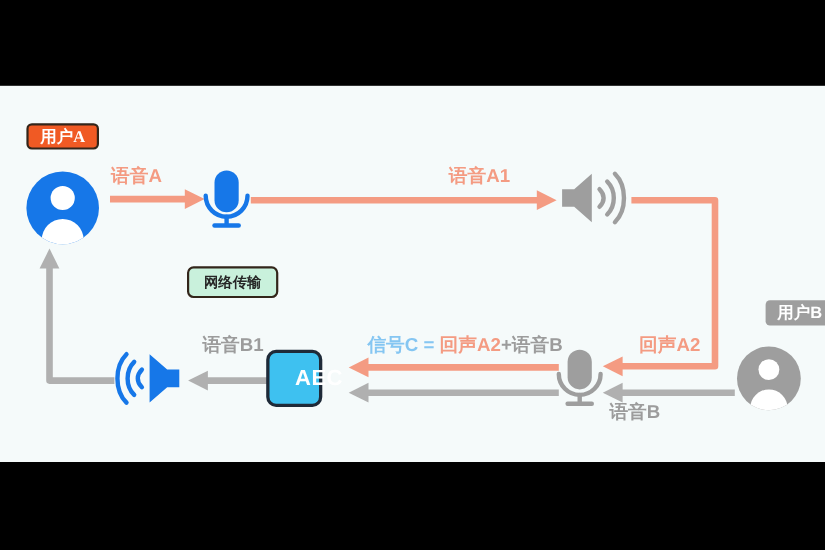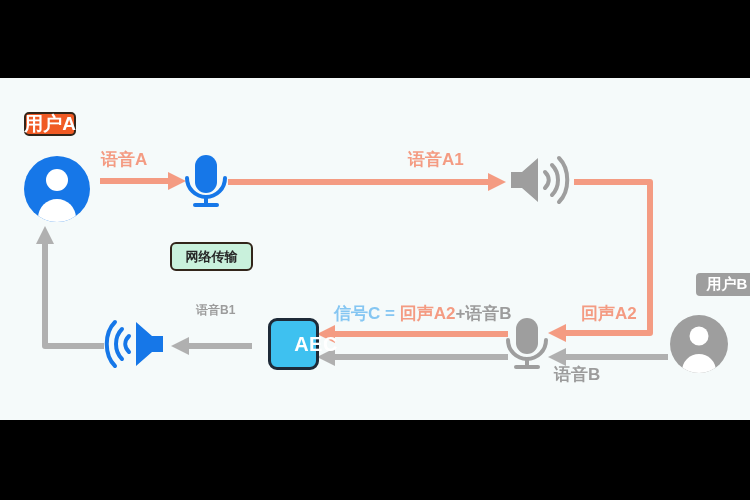--- a/index.html
+++ b/index.html
@@ -25,52 +25,52 @@
   .stroke-blue4  { stroke:var(--blue); stroke-width:4; fill:none; stroke-linecap:round; }
   .stroke-gray4  { stroke:var(--gray-icon); stroke-width:4; fill:none; stroke-linecap:round; }
 
   
   .chip {
     position:absolute; box-sizing:border-box;
     display:flex; align-items:center; justify-content:center;
     font-weight:bold; white-space:nowrap;
   }
   .chip-user-a {
-    left:24px; top:112px; width:52px; height:24px;
-    background:var(--orange); color:#fff; font-size:19px;
-    border:2px solid var(--border-dark); border-radius:5px;
+    left:24px; top:112px; width:66px; height:24px;
+    background:var(--orange); color:#fff; font-size:15px;
+    border:2px solid var(--border-dark); border-radius:5px;font-family:Liberation Serif, serif;
   }
   .chip-user-b {
     left:696px; top:273px; width:62px; height:23px;
     background:var(--gray-icon); color:#fff; font-size:15px;
     border-radius:4px;
   }
   .chip-network {
     left:170px; top:242px; width:83px; height:29px;
     background:var(--mint); color:#262626; font-size:13px;
     border:2px solid var(--border-dark); border-radius:6px;
   }
   .aec-box {
-    position:absolute; left:268px; top:318px; width:44px; height:52px;
+    position:absolute; left:242px; top:318px; width:44px; height:52px;
     box-sizing:border-box; background:var(--cyan);
     border:3px solid var(--aec-border); border-radius:9px;
     display:flex; align-items:center; justify-content:center;
     color:#fff; font-size:20px; font-weight:600; letter-spacing:0.5px;padding-left:45px;
   }
 
   
   .flow-label { position:absolute; font-weight:bold; font-size:17px; white-space:nowrap; }
   .c-salmon    { color:var(--salmon); }
   .c-graytxt   { color:var(--gray-text); }
   .c-lightblue { color:var(--light-blue); }
   .lbl-voice-a  { left:101px; top:148px; }
   .lbl-voice-a1 { left:408px; top:148px; }
   .lbl-echo-a2  { left:581px; top:302px; }
   .lbl-voice-b  { left:554px; top:363px; }
-  .lbl-voice-b1 { left:196px; top:302px; font-size:12px; }
+  .lbl-voice-b1 { left:184px; top:302px; font-size:17px; }
   .lbl-signal-c { left:334px; top:302px;text-align:center; }
 </style>
 </head>
 <body>
 
 <div class="stage">
   <div class="content"></div>
 
   <svg class="overlay" width="750" height="500" viewBox="0 0 750 500" xmlns="http://www.w3.org/2000/svg">
     <defs>

